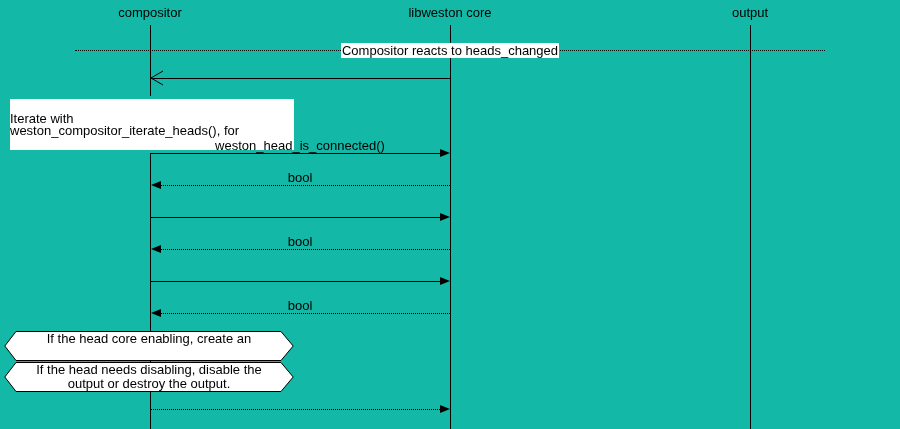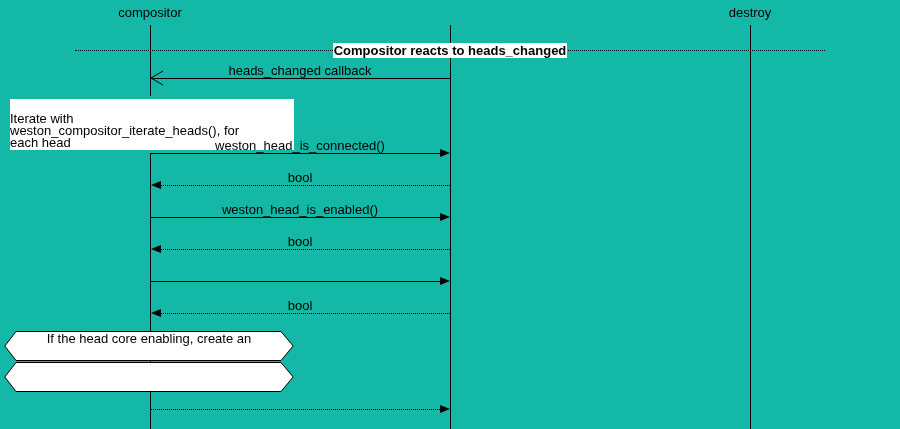--- a/index.html
+++ b/index.html
@@ -46,21 +46,20 @@
     left: 150px;
     width: 600px;
     text-align: center;
     line-height: 15px;
   }
   .divider-label-wrap span {
     display: inline-block;
     background: #ffffff;
     padding: 0 1px;
     white-space: nowrap;
-    font-weight: bold;
   }
   .msg-label {
     position: absolute;
     left: 150px;
     width: 300px;
     height: 15px;
     line-height: 15px;
     text-align: center;
     white-space: nowrap;
   }
@@ -116,52 +115,50 @@
     line-height: 14px;
   }
   .hex-text span { display: block; white-space: nowrap; }
 </style>
 </head>
 <body>
 
 <div class="canvas">
 
   <div class="plabel" style="left:75px">compositor</div>
-  <div class="plabel" style="left:675px">destroy</div>
+  <div class="plabel" style="left:375px">libweston core</div>
+  <div class="plabel" style="left:675px">output</div>
 
   <div class="lifeline" style="left:150px"></div>
   <div class="lifeline" style="left:450px"></div>
   <div class="lifeline" style="left:750px"></div>
 
   <div class="divider-line"></div>
   <div class="divider-label-wrap">
     <span>Compositor reacts to heads_changed</span>
   </div>
 
-  <div class="msg-label" style="top:63px">heads_changed callback</div>
   <div class="msg-line solid" style="top:78px;left:151px;width:299px"></div>
   <svg class="open-arrow" style="left:150px;top:70px" width="14" height="16">
     <path d="M13 1 L1 8 L13 15" fill="none" stroke="#000000" stroke-width="1"></path>
   </svg>
 
   <div class="note-box">
     <span>Iterate with</span>
     <span>weston_compositor_iterate_heads(), for</span>
-    <span>each head</span>
   </div>
 
   <div class="msg-label" style="top:138px">weston_head_is_connected()</div>
   <div class="msg-line solid" style="top:153px;left:151px;width:290px"></div>
   <div class="arr-right" style="left:440px;top:149px"></div>
 
   <div class="msg-label" style="top:170px">bool</div>
   <div class="msg-line dotted" style="top:185px;left:160px;width:290px"></div>
   <div class="arr-left" style="left:151px;top:181px"></div>
 
-  <div class="msg-label" style="top:202px">weston_head_is_enabled()</div>
   <div class="msg-line solid" style="top:217px;left:151px;width:290px"></div>
   <div class="arr-right" style="left:440px;top:213px"></div>
 
   <div class="msg-label" style="top:234px">bool</div>
   <div class="msg-line dotted" style="top:249px;left:160px;width:290px"></div>
   <div class="arr-left" style="left:151px;top:245px"></div>
 
   <div class="msg-line solid" style="top:281px;left:151px;width:290px"></div>
   <div class="arr-right" style="left:440px;top:277px"></div>
 
@@ -173,18 +170,20 @@
     <polygon points="12,0.5 277,0.5 289.2,15 277,29.5 12,29.5 0.8,15" fill="#ffffff" stroke="#000000" stroke-width="1"></polygon>
   </svg>
   <div class="hex-text" style="top:332px">
     <span>If the head core enabling, create an</span>
   </div>
 
   <svg class="hex-svg" style="top:362px" viewBox="0 0 290 30">
     <polygon points="12,0.5 277,0.5 289.2,15 277,29.5 12,29.5 0.8,15" fill="#ffffff" stroke="#000000" stroke-width="1"></polygon>
   </svg>
   <div class="hex-text" style="top:363px">
+    <span>If the head needs disabling, disable the</span>
+    <span>output or destroy the output.</span>
   </div>
 
   <div class="msg-line dotted" style="top:409px;left:151px;width:289px"></div>
   <div class="arr-right" style="left:440px;top:405px"></div>
 
 </div>
 
 </body></html>

